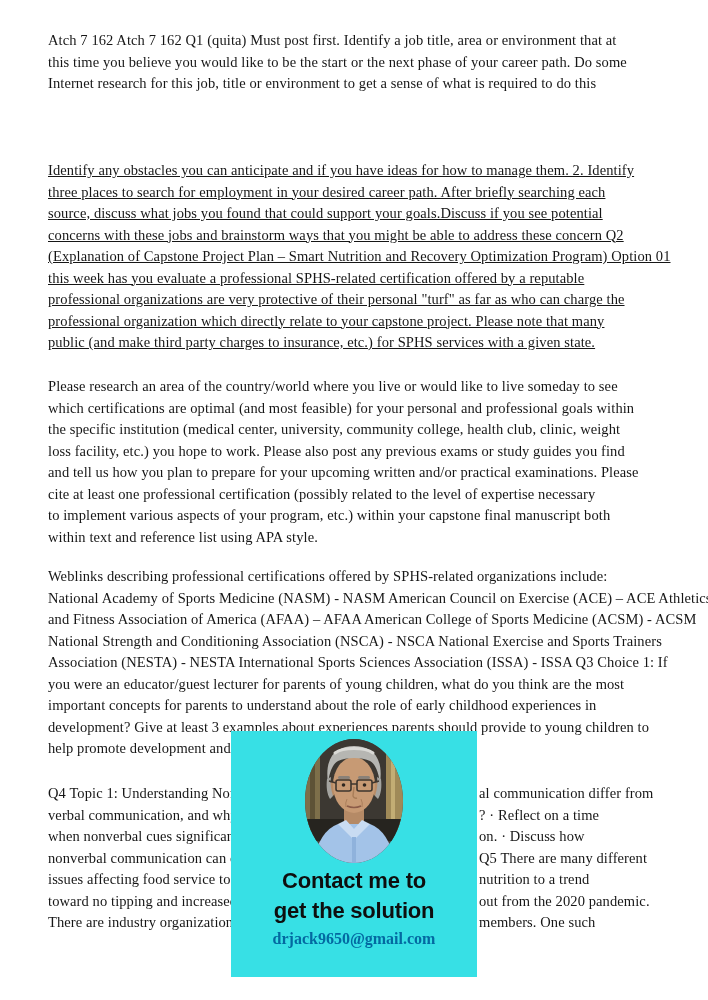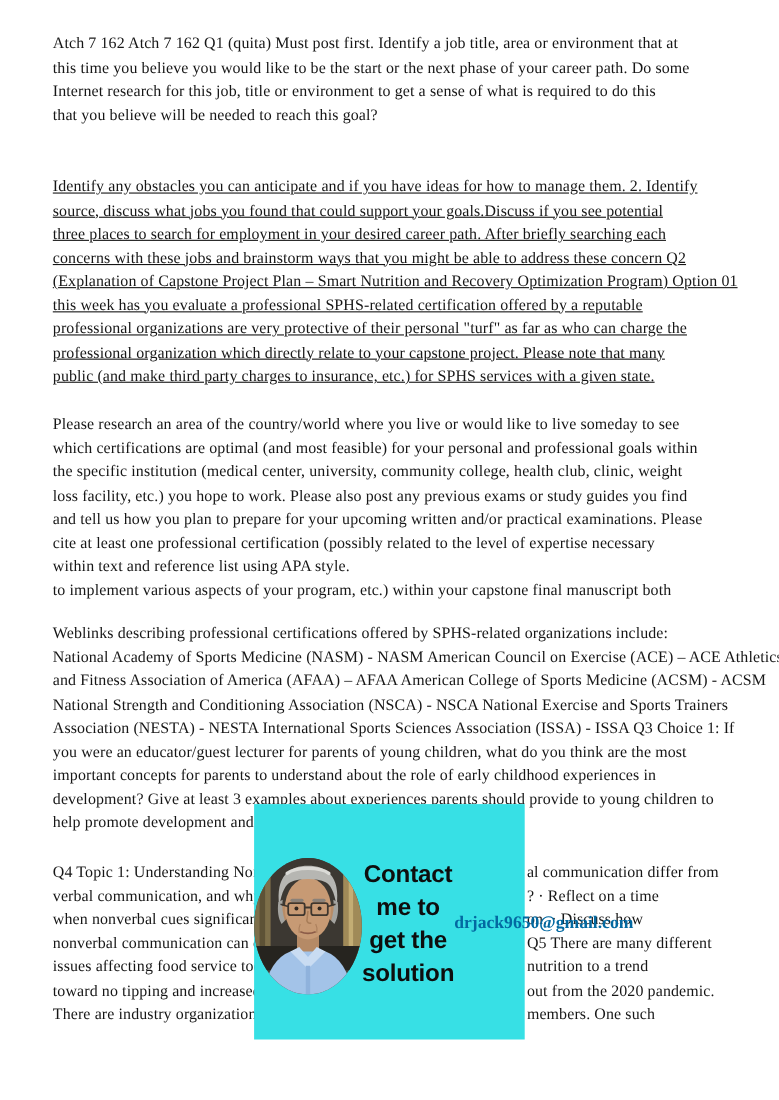--- a/index.html
+++ b/index.html
@@ -24,25 +24,25 @@
   .p1 { top: 160px; text-decoration: underline; }
   .p2 { top: 376px; }
   .p3 { top: 566px; }
   .p4 { top: 783px; }
   .line { height: 21.5px; position: relative; }
   .frag-right { position: absolute; left: 431px; top: 0; }
   
   .card {
     position: absolute;
     left: 231px; top: 731px;
-    width: 246px; height: 214px;
+    width: 246px; height: 246px;
     background: #37e0e5;
     z-index: 5;
     display: flex;
-    flex-direction: row;
+    flex-direction: column;
     align-items: center;
     text-align: center;
   }
   .photo {
     margin-top: 8px;
     width: 98px; height: 124px;
     flex: 0 0 auto;
   }
   .card-title {
     margin-top: 3px;
@@ -64,42 +64,41 @@
 </head>
 <body>
 
 <div class="page">
 
   <div id="paragraphs">
       <div class="para p0">
         <div class="line">Atch 7 162 Atch 7 162 Q1 (quita) Must post first. Identify a job title, area or environment that at</div>
         <div class="line">this time you believe you would like to be the start or the next phase of your career path. Do some</div>
         <div class="line">Internet research for this job, title or environment to get a sense of what is required to do this</div>
-        <div class="line">that you believe will be needed to reach this goal?</div>
       </div>
       <div class="para p1">
         <div class="line">Identify any obstacles you can anticipate and if you have ideas for how to manage them. 2. Identify</div>
+        <div class="line">three places to search for employment in your desired career path. After briefly searching each</div>
         <div class="line">source, discuss what jobs you found that could support your goals.Discuss if you see potential</div>
-        <div class="line">three places to search for employment in your desired career path. After briefly searching each</div>
         <div class="line">concerns with these jobs and brainstorm ways that you might be able to address these concern Q2</div>
         <div class="line">(Explanation of Capstone Project Plan – Smart Nutrition and Recovery Optimization Program) Option 01</div>
         <div class="line">this week has you evaluate a professional SPHS-related certification offered by a reputable</div>
         <div class="line">professional organizations are very protective of their personal "turf" as far as who can charge the</div>
         <div class="line">professional organization which directly relate to your capstone project. Please note that many</div>
         <div class="line">public (and make third party charges to insurance, etc.) for SPHS services with a given state.</div>
       </div>
       <div class="para p2">
         <div class="line">Please research an area of the country/world where you live or would like to live someday to see</div>
         <div class="line">which certifications are optimal (and most feasible) for your personal and professional goals within</div>
         <div class="line">the specific institution (medical center, university, community college, health club, clinic, weight</div>
         <div class="line">loss facility, etc.) you hope to work. Please also post any previous exams or study guides you find</div>
         <div class="line">and tell us how you plan to prepare for your upcoming written and/or practical examinations. Please</div>
         <div class="line">cite at least one professional certification (possibly related to the level of expertise necessary</div>
+        <div class="line">to implement various aspects of your program, etc.) within your capstone final manuscript both</div>
         <div class="line">within text and reference list using APA style.</div>
-        <div class="line">to implement various aspects of your program, etc.) within your capstone final manuscript both</div>
       </div>
       <div class="para p3">
         <div class="line">Weblinks describing professional certifications offered by SPHS-related organizations include:</div>
         <div class="line">National Academy of Sports Medicine (NASM) - NASM American Council on Exercise (ACE) – ACE Athletics</div>
         <div class="line">and Fitness Association of America (AFAA) – AFAA American College of Sports Medicine (ACSM) - ACSM</div>
         <div class="line">National Strength and Conditioning Association (NSCA) - NSCA National Exercise and Sports Trainers</div>
         <div class="line">Association (NESTA) - NESTA International Sports Sciences Association (ISSA) - ISSA Q3 Choice 1: If</div>
         <div class="line">you were an educator/guest lecturer for parents of young children, what do you think are the most</div>
         <div class="line">important concepts for parents to understand about the role of early childhood experiences in</div>
         <div class="line">development? Give at least 3 examples about experiences parents should provide to young children to</div>

